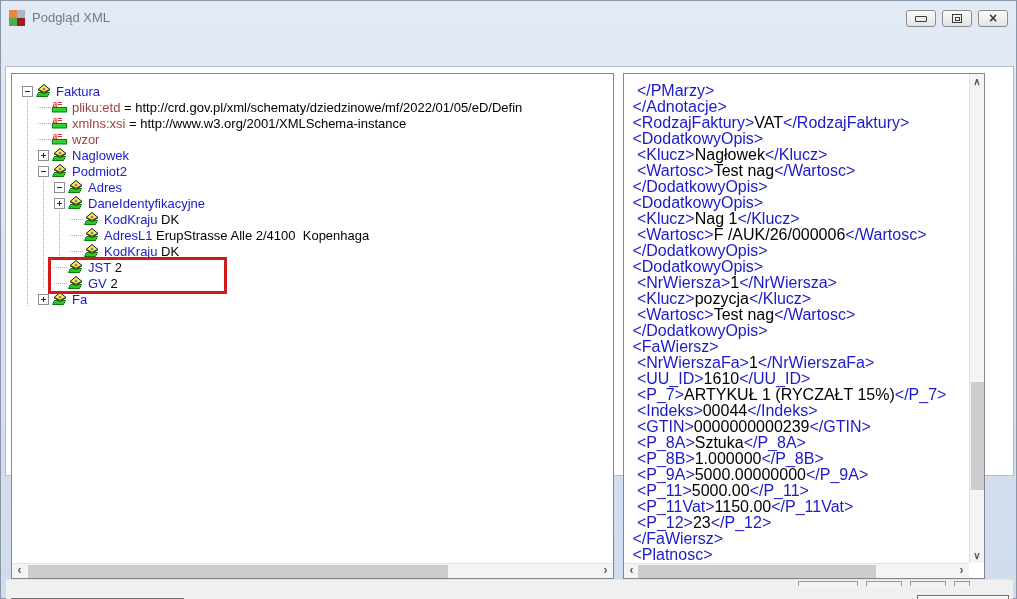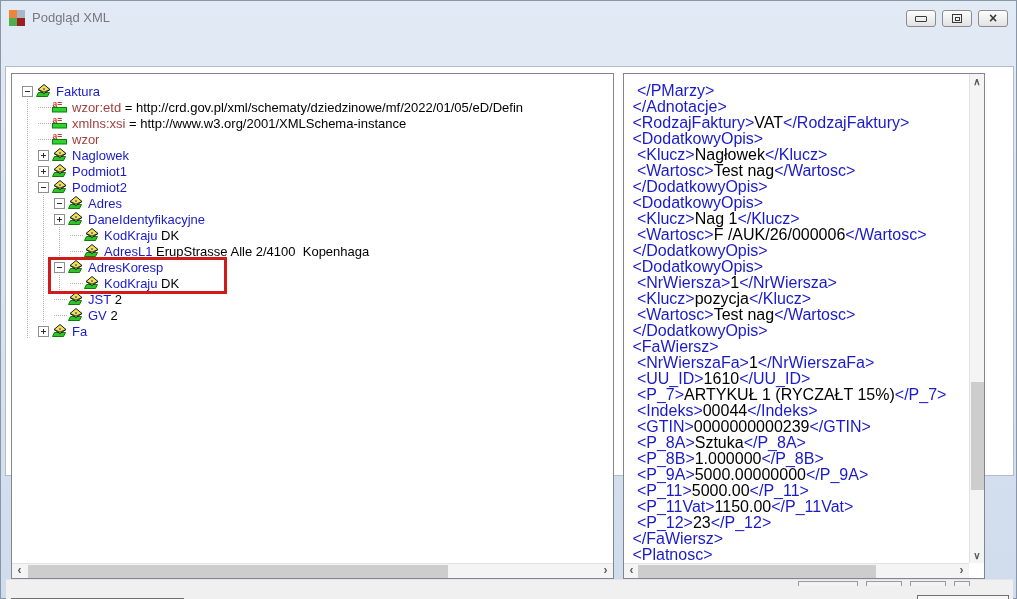--- a/index.html
+++ b/index.html
@@ -119,41 +119,35 @@
       <div class="tree-scroll">
           <div class="tree-row"><span class="cell"><span class="ebox minus"></span></span><svg class="node-icon" width="16" height="16" viewBox="0 0 16 16">
               <polygon points="2.5,9.5 13.5,9.5 11.5,13.5 0.5,13.5" fill="#2ec42e" stroke="#0b7d0b"></polygon>
               <polygon points="8,1.5 14,6.5 8,10.5 2,6.5" fill="#f4e04b" stroke="#1a1a1a"></polygon>
               <polyline points="2,6.5 8,9 14,6.5" fill="none" stroke="#1a1a1a" stroke-width="0.8"></polyline>
               <circle cx="8" cy="6" r="1" fill="#2a6fe0"></circle>
             </svg><span class="nm">Faktura</span></div>
           <div class="tree-row"><span class="cell"><span class="vline"></span></span><span class="cell"><span class="hline"></span></span><svg class="node-icon" width="16" height="16" viewBox="0 0 16 16">
               <text x="0.5" y="7.5" font-size="8.5" font-weight="bold" fill="#cc3333" font-family="Liberation Sans, sans-serif">a=</text>
               <rect x="0.5" y="8.5" width="14" height="4.5" fill="#2ed42e" stroke="#0b7d0b"></rect>
-            </svg><span class="nm attr">wzor:etd</span><span class="val"> = http://crd.gov.pl/xml/schematy/dziedzinowe/mf/2022/01/05/eD/Defin</span></div>
+            </svg><span class="nm attr">pliku:etd</span><span class="val"> = http://crd.gov.pl/xml/schematy/dziedzinowe/mf/2022/01/05/eD/Defin</span></div>
           <div class="tree-row"><span class="cell"><span class="vline"></span></span><span class="cell"><span class="hline"></span></span><svg class="node-icon" width="16" height="16" viewBox="0 0 16 16">
               <text x="0.5" y="7.5" font-size="8.5" font-weight="bold" fill="#cc3333" font-family="Liberation Sans, sans-serif">a=</text>
               <rect x="0.5" y="8.5" width="14" height="4.5" fill="#2ed42e" stroke="#0b7d0b"></rect>
             </svg><span class="nm attr">xmlns:xsi</span><span class="val"> = http://www.w3.org/2001/XMLSchema-instance</span></div>
           <div class="tree-row"><span class="cell"><span class="vline"></span></span><span class="cell"><span class="hline"></span></span><svg class="node-icon" width="16" height="16" viewBox="0 0 16 16">
               <text x="0.5" y="7.5" font-size="8.5" font-weight="bold" fill="#cc3333" font-family="Liberation Sans, sans-serif">a=</text>
               <rect x="0.5" y="8.5" width="14" height="4.5" fill="#2ed42e" stroke="#0b7d0b"></rect>
             </svg><span class="nm attr">wzor</span></div>
           <div class="tree-row"><span class="cell"><span class="vline"></span></span><span class="cell"><span class="ebox plus"></span></span><svg class="node-icon" width="16" height="16" viewBox="0 0 16 16">
               <polygon points="2.5,9.5 13.5,9.5 11.5,13.5 0.5,13.5" fill="#2ec42e" stroke="#0b7d0b"></polygon>
               <polygon points="8,1.5 14,6.5 8,10.5 2,6.5" fill="#f4e04b" stroke="#1a1a1a"></polygon>
               <polyline points="2,6.5 8,9 14,6.5" fill="none" stroke="#1a1a1a" stroke-width="0.8"></polyline>
               <circle cx="8" cy="6" r="1" fill="#2a6fe0"></circle>
             </svg><span class="nm">Naglowek</span></div>
-          <div class="tree-row"><span class="cell"><span class="vline"></span></span><span class="cell"><span class="ebox plus"></span></span><svg class="node-icon" width="16" height="16" viewBox="0 0 16 16">
-              <polygon points="2.5,9.5 13.5,9.5 11.5,13.5 0.5,13.5" fill="#2ec42e" stroke="#0b7d0b"></polygon>
-              <polygon points="8,1.5 14,6.5 8,10.5 2,6.5" fill="#f4e04b" stroke="#1a1a1a"></polygon>
-              <polyline points="2,6.5 8,9 14,6.5" fill="none" stroke="#1a1a1a" stroke-width="0.8"></polyline>
-              <circle cx="8" cy="6" r="1" fill="#2a6fe0"></circle>
-            </svg><span class="nm">Podmiot1</span></div>
           <div class="tree-row"><span class="cell"><span class="vline"></span></span><span class="cell"><span class="ebox minus"></span></span><svg class="node-icon" width="16" height="16" viewBox="0 0 16 16">
               <polygon points="2.5,9.5 13.5,9.5 11.5,13.5 0.5,13.5" fill="#2ec42e" stroke="#0b7d0b"></polygon>
               <polygon points="8,1.5 14,6.5 8,10.5 2,6.5" fill="#f4e04b" stroke="#1a1a1a"></polygon>
               <polyline points="2,6.5 8,9 14,6.5" fill="none" stroke="#1a1a1a" stroke-width="0.8"></polyline>
               <circle cx="8" cy="6" r="1" fill="#2a6fe0"></circle>
             </svg><span class="nm">Podmiot2</span></div>
           <div class="tree-row"><span class="cell"><span class="vline"></span></span><span class="cell"><span class="vline"></span></span><span class="cell"><span class="ebox minus"></span></span><svg class="node-icon" width="16" height="16" viewBox="0 0 16 16">
               <polygon points="2.5,9.5 13.5,9.5 11.5,13.5 0.5,13.5" fill="#2ec42e" stroke="#0b7d0b"></polygon>
               <polygon points="8,1.5 14,6.5 8,10.5 2,6.5" fill="#f4e04b" stroke="#1a1a1a"></polygon>
               <polyline points="2,6.5 8,9 14,6.5" fill="none" stroke="#1a1a1a" stroke-width="0.8"></polyline>
@@ -170,26 +164,20 @@
               <polygon points="8,1.5 14,6.5 8,10.5 2,6.5" fill="#f4e04b" stroke="#1a1a1a"></polygon>
               <polyline points="2,6.5 8,9 14,6.5" fill="none" stroke="#1a1a1a" stroke-width="0.8"></polyline>
               <circle cx="8" cy="6" r="1" fill="#2a6fe0"></circle>
             </svg><span class="nm">KodKraju</span><span class="val"> DK</span></div>
           <div class="tree-row"><span class="cell"><span class="vline"></span></span><span class="cell"><span class="vline"></span></span><span class="cell"><span class="vline"></span></span><span class="cell"><span class="hline"></span></span><svg class="node-icon" width="16" height="16" viewBox="0 0 16 16">
               <polygon points="2.5,9.5 13.5,9.5 11.5,13.5 0.5,13.5" fill="#2ec42e" stroke="#0b7d0b"></polygon>
               <polygon points="8,1.5 14,6.5 8,10.5 2,6.5" fill="#f4e04b" stroke="#1a1a1a"></polygon>
               <polyline points="2,6.5 8,9 14,6.5" fill="none" stroke="#1a1a1a" stroke-width="0.8"></polyline>
               <circle cx="8" cy="6" r="1" fill="#2a6fe0"></circle>
             </svg><span class="nm">AdresL1</span><span class="val"> ErupStrasse Alle 2/4100  Kopenhaga</span></div>
-          <div class="tree-row hl"><span class="cell"><span class="vline"></span></span><span class="cell"><span class="vline"></span></span><span class="cell"><span class="ebox minus"></span></span><svg class="node-icon" width="16" height="16" viewBox="0 0 16 16">
-              <polygon points="2.5,9.5 13.5,9.5 11.5,13.5 0.5,13.5" fill="#2ec42e" stroke="#0b7d0b"></polygon>
-              <polygon points="8,1.5 14,6.5 8,10.5 2,6.5" fill="#f4e04b" stroke="#1a1a1a"></polygon>
-              <polyline points="2,6.5 8,9 14,6.5" fill="none" stroke="#1a1a1a" stroke-width="0.8"></polyline>
-              <circle cx="8" cy="6" r="1" fill="#2a6fe0"></circle>
-            </svg><span class="nm">AdresKoresp</span></div>
           <div class="tree-row hl"><span class="cell"><span class="vline"></span></span><span class="cell"><span class="vline"></span></span><span class="cell"><span class="vline"></span></span><span class="cell"><span class="hline"></span></span><svg class="node-icon" width="16" height="16" viewBox="0 0 16 16">
               <polygon points="2.5,9.5 13.5,9.5 11.5,13.5 0.5,13.5" fill="#2ec42e" stroke="#0b7d0b"></polygon>
               <polygon points="8,1.5 14,6.5 8,10.5 2,6.5" fill="#f4e04b" stroke="#1a1a1a"></polygon>
               <polyline points="2,6.5 8,9 14,6.5" fill="none" stroke="#1a1a1a" stroke-width="0.8"></polyline>
               <circle cx="8" cy="6" r="1" fill="#2a6fe0"></circle>
             </svg><span class="nm">KodKraju</span><span class="val"> DK</span></div>
           <div class="tree-row"><span class="cell"><span class="vline"></span></span><span class="cell"><span class="vline"></span></span><span class="cell"><span class="hline"></span></span><svg class="node-icon" width="16" height="16" viewBox="0 0 16 16">
               <polygon points="2.5,9.5 13.5,9.5 11.5,13.5 0.5,13.5" fill="#2ec42e" stroke="#0b7d0b"></polygon>
               <polygon points="8,1.5 14,6.5 8,10.5 2,6.5" fill="#f4e04b" stroke="#1a1a1a"></polygon>
               <polyline points="2,6.5 8,9 14,6.5" fill="none" stroke="#1a1a1a" stroke-width="0.8"></polyline>

